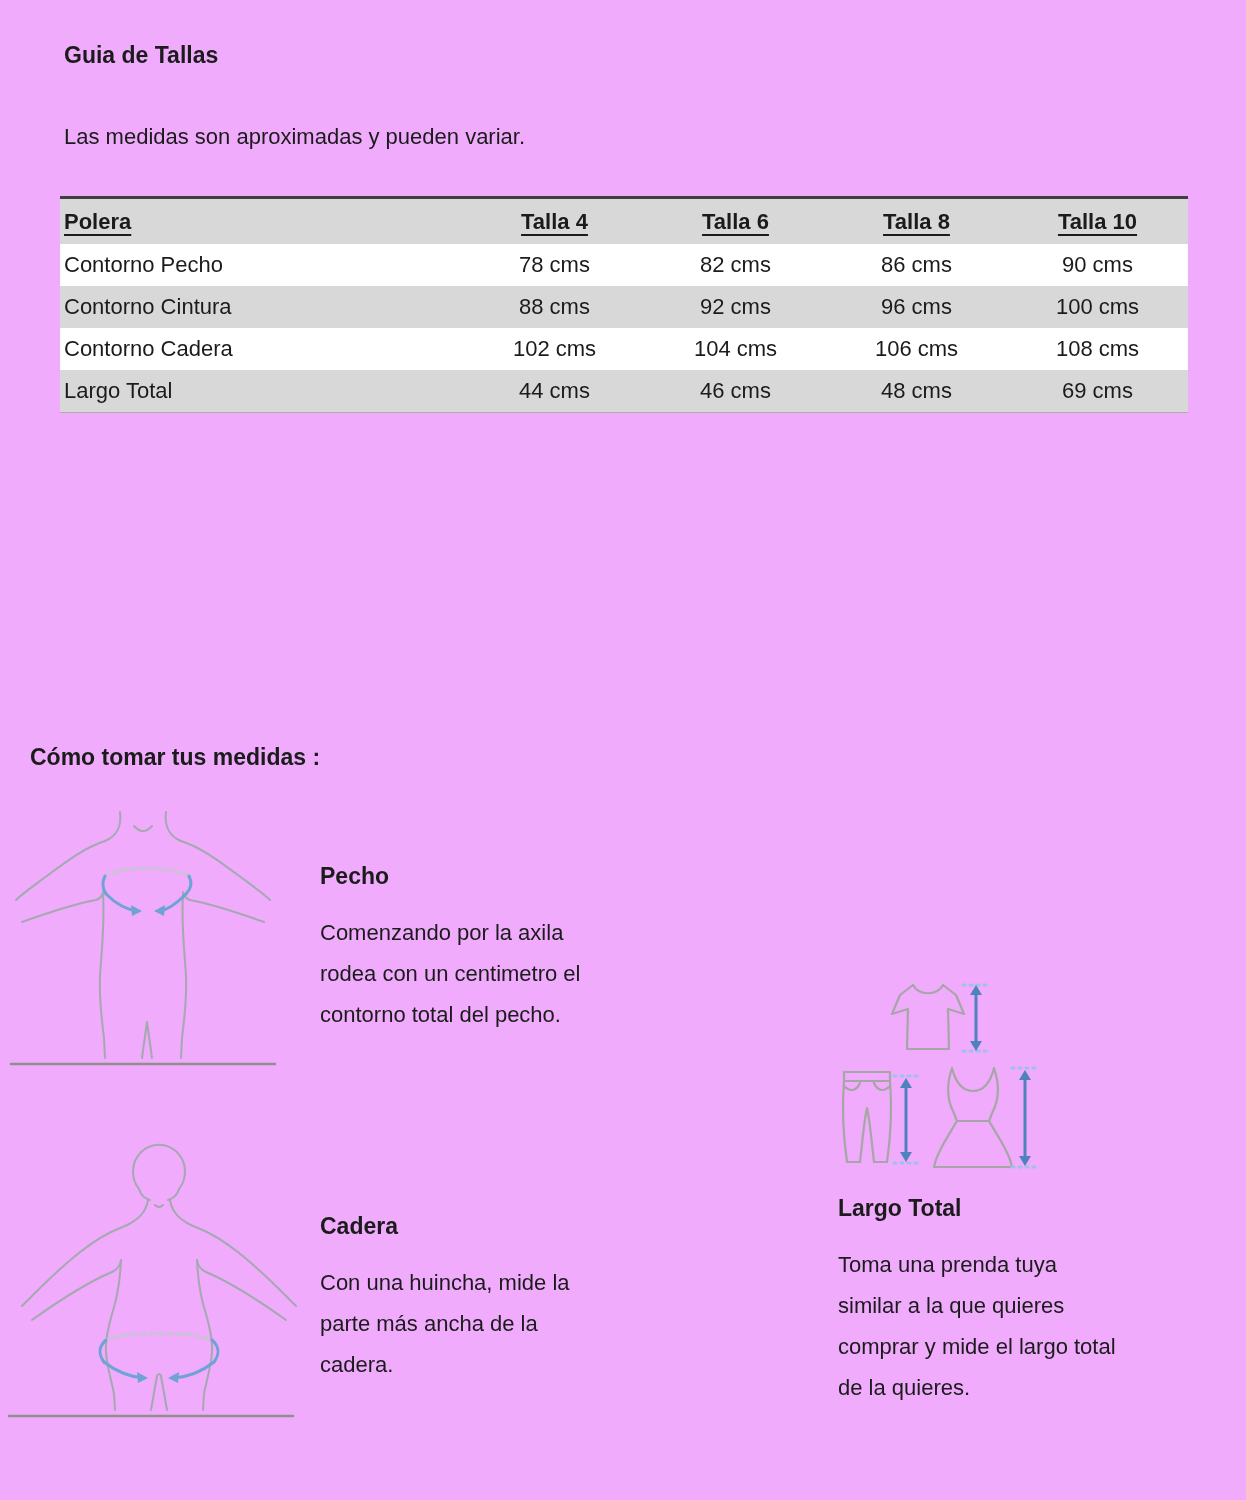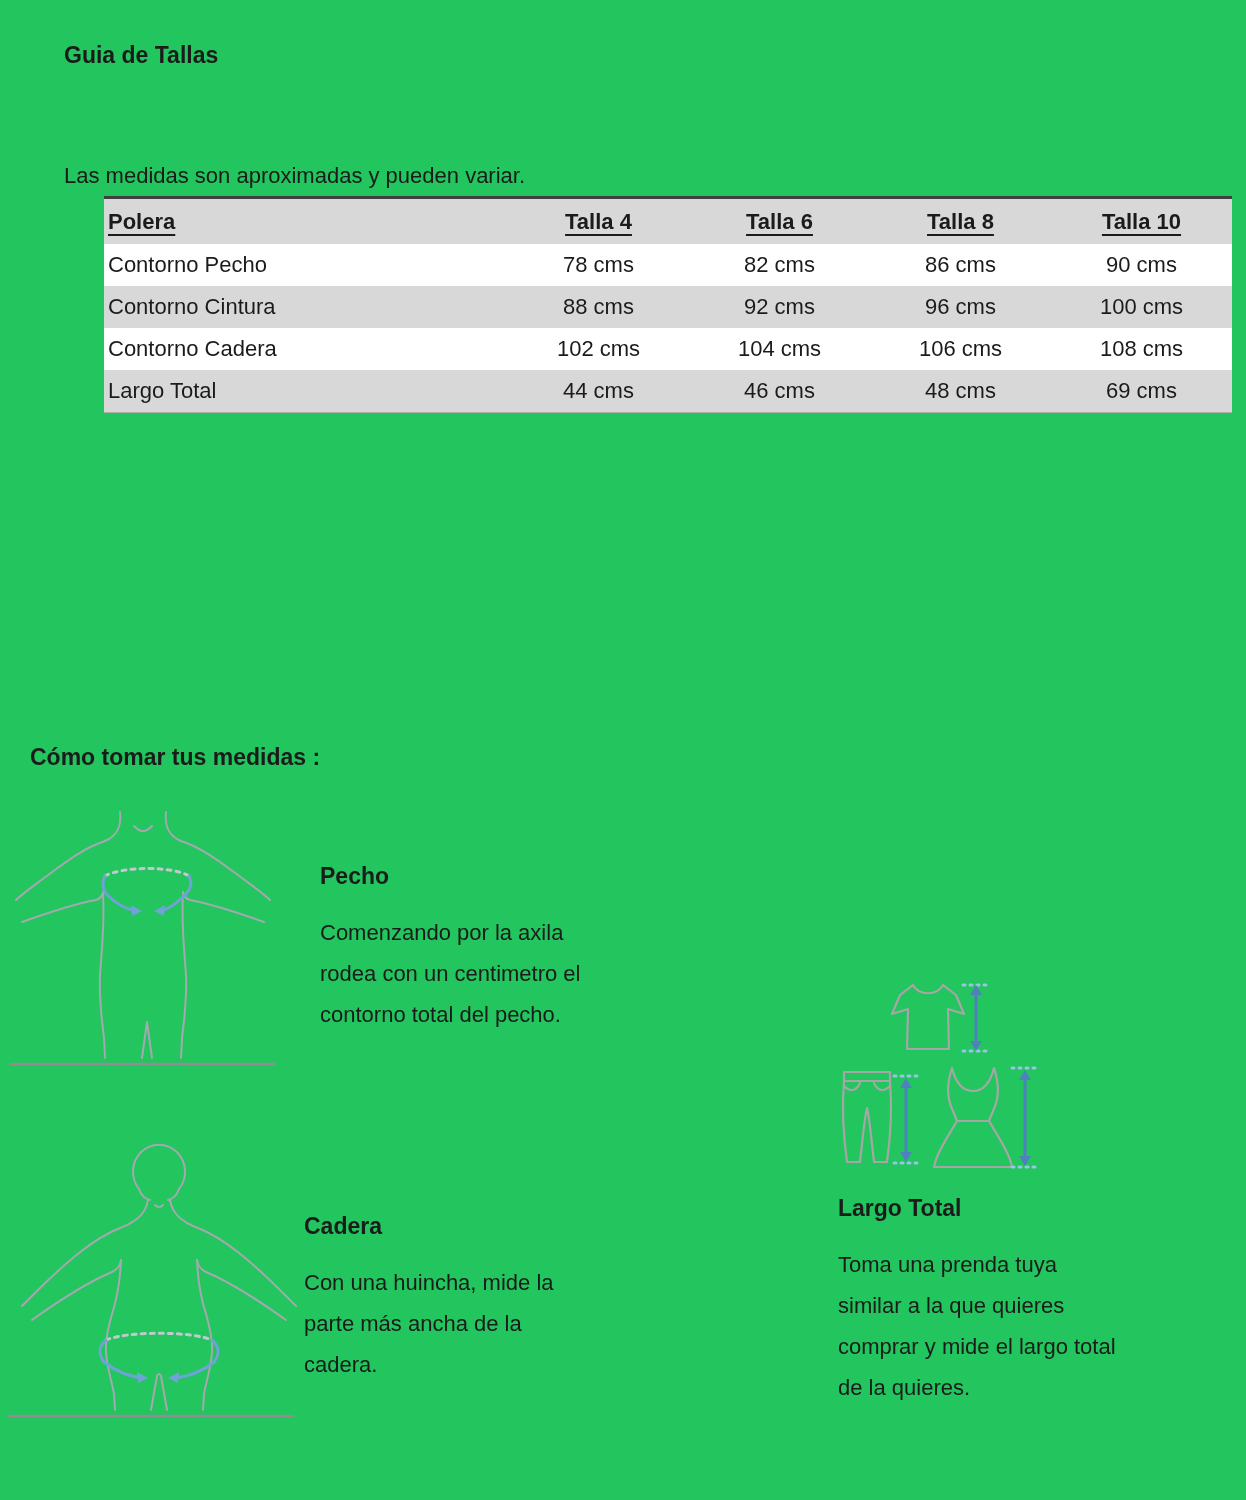--- a/index.html
+++ b/index.html
@@ -1,29 +1,29 @@
 <!DOCTYPE html>
 <html style="--stripe-gray: #d8d8d8; --border-dark: #3f3f3f; --text-color: #1b1b1b; --outline-gray: #a3a9ae; --garment-gray: #a6a6a6; --ground-gray: #8f8f8f; --dash-gray: #c2c8ce; --tape-blue: #6fa3d6; --arrow-blue: #4f81bd; --dots-blue: #9cc2e5;"><head>
 <meta charset="utf-8">
 <style>
   html,body{margin:0;padding:0;background:#ffffff;}
   .page{
-    position:relative;width:1246px;height:1500px;background:#22c55e;
+    position:relative;width:1246px;height:1500px;background:#f0abfc;
     font-family:"Liberation Sans","DejaVu Sans",sans-serif;
     color:var(--text-color,#1b1b1b);overflow:hidden;
   }
   .abs{position:absolute;}
   .title{left:64px;top:42px;font-size:23px;font-weight:bold;}
-  .subtitle{left:64px;top:124px;font-size:22px;margin-top:39px;}
+  .subtitle{left:64px;top:124px;font-size:22px;}
   .section-heading{left:30px;top:744px;font-size:23px;font-weight:bold;text-align:right;}
 
   .table-wrap{left:60px;top:196px;width:1128px;}
   table.size{border-collapse:collapse;table-layout:fixed;width:1128px;
     border-top:3px solid var(--border-dark,#3f3f3f);
-    border-bottom:1px solid #adadad;font-size:22px;margin-left:44px;}
+    border-bottom:1px solid #adadad;font-size:22px;}
   table.size th{height:43px;font-weight:bold;background:var(--stripe-gray,#d8d8d8);}
   table.size td{height:40px;}
   table.size th.left,table.size td.left{text-align:left;padding-left:4px;}
   table.size th.center,table.size td.center{text-align:center;}
   table.size tbody tr:nth-child(odd){background:#ffffff;}
   table.size tbody tr:nth-child(even){background:var(--stripe-gray,#d8d8d8);}
   .u{text-decoration:underline;text-decoration-thickness:2px;text-underline-offset:5px;}
 
   .measure-block .measure-title{font-size:23px;font-weight:bold;line-height:28px;margin-bottom:22px;}
   .measure-block .measure-line{font-size:22px;line-height:41px;white-space:nowrap;}
@@ -196,20 +196,20 @@
       <path class="tape" d="M98,198 C91,204 90,212 96,220"></path>
       <path class="tape" d="M204,198 C211,204 212,212 206,220"></path>
       <path class="tape" d="M96,220 C110,231 124,235 136,236"></path>
       <polygon class="tapehead" points="140,236 129,230 130,241"></polygon>
       <path class="tape" d="M206,220 C192,231 178,235 166,236"></path>
       <polygon class="tapehead" points="160,236 171,230 170,241"></polygon>
     </g>
     <line class="ground" x1="0" y1="274" x2="286" y2="274"></line>
   </svg>
 
-  <div class="abs measure-block" style="left:304px;top:1212px">
+  <div class="abs measure-block" style="left:320px;top:1212px">
     <div class="measure-title">Cadera</div>
     <div class="measure-line">Con una huincha, mide la</div>
     <div class="measure-line">parte más ancha de la</div>
     <div class="measure-line">cadera.</div>
   </div>
 
 </div>
 
 </body></html>

